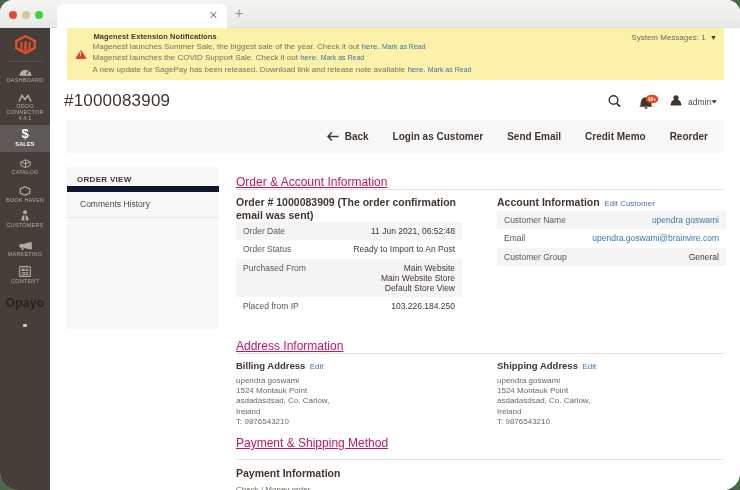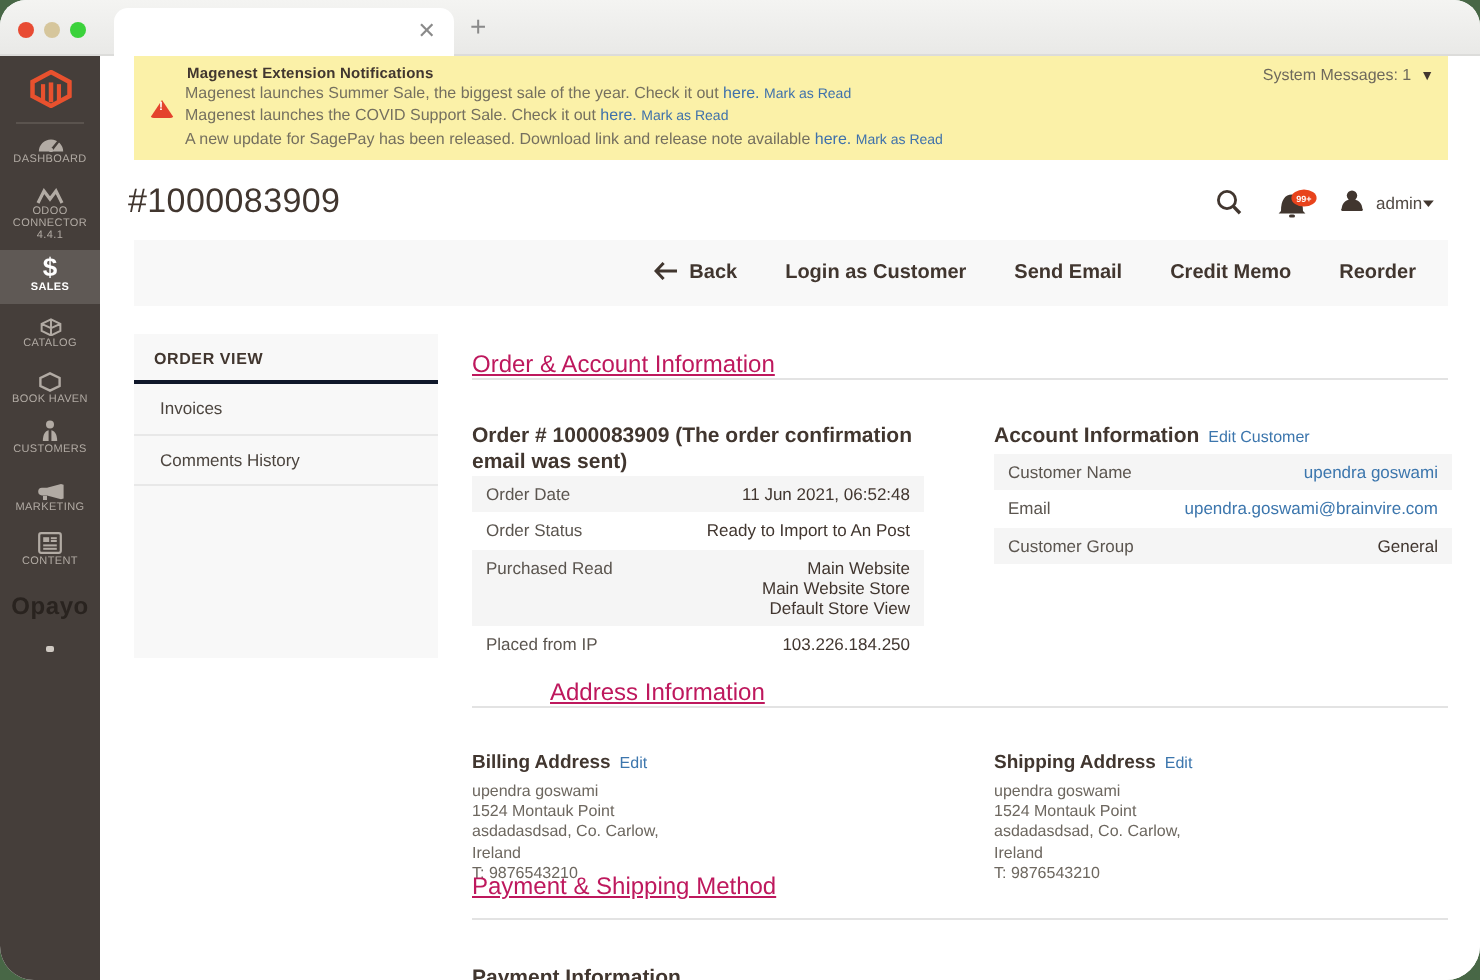--- a/index.html
+++ b/index.html
@@ -32,27 +32,27 @@
   .sysmsg { position:absolute; right:7px; top:4.5px; font-size:8px; color:#6e695c; }
   .tri { position:absolute; left:8px; top:22px; width:0; height:0; border-left:6.5px solid transparent; border-right:6.5px solid transparent; border-bottom:9px solid #e4432c; border-radius:2px; }
   .tri:after { content:"!"; position:absolute; left:-1.5px; top:1px; color:#fff; font-size:6px; font-weight:bold; }
   .h1 { position:absolute; left:14px; top:63px; font-size:17px; color:#41362f; letter-spacing:.2px; }
   .topicons { position:absolute; right:0; top:64px; height:24px; }
   .actionbar { position:absolute; left:17px; top:92px; width:657px; height:33px; background:#f8f8f8; }
   .abtns { position:absolute; right:16px; top:11px; font-size:10px; font-weight:bold; color:#41362f;text-align:right; }
   .abtns span { margin-left:24px; }
   
   .panel { position:absolute; left:17px; top:139px; width:152px; height:162px; background:#f8f8f8; }
-  .ptitle { height:25px; line-height:25px; padding-left:10px; font-size:8px; font-weight:bold; color:#41362f; border-bottom:2px solid #0f172a; letter-spacing:.3px; }
+  .ptitle { height:25px; line-height:25px; padding-left:10px; font-size:8px; font-weight:bold; color:#41362f; border-bottom:6px solid #0f172a; letter-spacing:.3px; }
   .pitem { height:25.5px; line-height:25.5px; padding-left:13px; font-size:8.5px; color:#4c453f; border-bottom:1px solid #e8e8e8; }
   .pitem.on { height:30px; line-height:30px; background:#fff; border-left:3px solid #e85b27; padding-left:10px; font-weight:bold; color:#41362f; border-bottom:1px solid #e8e8e8; }
   
   .sechead { position:absolute; left:186px; font-size:12px; color:#be185d;text-decoration:underline; }
   .secrule { position:absolute; left:186px; width:488px; border-top:1px solid #e3e3e3; }
-  .col { position:absolute; width:226px; line-height:13.4px;margin-top:16px; }
+  .col { position:absolute; width:226px; line-height:13.4px; }
   .btitle { font-size:10.5px; font-weight:bold; color:#41362f; line-height:13.4px; }
   table.kv { border-collapse:collapse; width:226px; font-size:8.5px; line-height:10.3px; }
   table.kv td { padding:4px 7px; vertical-align:top; white-space:nowrap; }
   table.kv td.k { color:#5b554f; text-align:left; }
   table.kv td.v { color:#41362f; text-align:right; }
   table.kv tr.g { background:#f5f5f5; }
   a.lnk { color:#3c76ad; text-decoration:none; }
   .addr { font-size:8px; color:#6d675f; line-height:10.2px; }
 </style>
 </head>
@@ -160,21 +160,20 @@
       <text x="90" y="12.5" font-size="8.5" fill="#514a44">admin</text>
       <path fill="#41362f" d="M113.5 8.3 h5.4 l-2.7 3.2 Z"></path>
     </svg>
     <div class="actionbar">
       <div class="abtns"><span style="margin-left:0;"><svg width="12" height="9" viewBox="0 0 12 9" style="vertical-align:-1px;">
               <path d="M4.8 0.5 L1 4.5 L4.8 8.5 M1.2 4.5 H11.5" stroke="#41362f" stroke-width="1.5" fill="none"></path>
             </svg>&nbsp;&nbsp;Back</span><span>Login as Customer</span><span>Send Email</span><span>Credit Memo</span><span>Reorder</span></div>
     </div>
     <div class="panel">
       <div class="ptitle">ORDER VIEW</div>
-      <div class="pitem">Invoices</div>
       <div class="pitem">Comments History</div>
     </div>
 
     <div class="sechead" style="top:147px;">Order &amp; Account Information</div>
     <div class="secrule" style="top:161px;"></div>
 
     <div class="col" style="left:186px; top:168px;">
       <div class="btitle">Order # 1000083909 (The order confirmation email was sent)</div>
     </div>
     <div class="col" style="left:186px; top:194px;">
@@ -182,21 +181,21 @@
         <tbody>
             <tr class="g">
               <td class="k">Order Date</td>
               <td class="v">11 Jun 2021, 06:52:48</td>
             </tr>
         <tr>
               <td class="k">Order Status</td>
               <td class="v">Ready to Import to An Post</td>
             </tr>
         <tr class="g">
-              <td class="k">Purchased Read</td>
+              <td class="k">Purchased From</td>
               <td class="v">Main Website<br>Main Website Store<br>Default Store View</td>
             </tr>
         <tr>
               <td class="k">Placed from IP</td>
               <td class="v">103.226.184.250</td>
             </tr>
       </tbody>
         </table>
     </div>
     <div class="col" style="left:447px; top:183px; width:229px;">
@@ -214,21 +213,21 @@
               <td class="k">Customer Group</td>
               <td class="v">General</td>
             </tr>
       </tbody>
         </table>
     </div>
     <div class="col" style="left:447px; top:166px;">
       <span class="btitle">Account Information</span> <a class="lnk" style="font-size:8px;">Edit Customer</a>
     </div>
 
-    <div class="sechead" style="top:311px;margin-left:39px;">Address Information</div>
+    <div class="sechead" style="top:311px;">Address Information</div>
     <div class="secrule" style="top:325px;"></div>
     <div class="col" style="left:186px; top:328.5px;">
       <span class="btitle" style="font-size:9.5px;">Billing Address</span> <a class="lnk" style="font-size:8px;">Edit</a>
       <div class="addr" style="margin-top:3px;">upendra goswami<br>1524 Montauk Point<br>asdadasdsad, Co. Carlow,<br>Ireland<br>T: 9876543210</div>
     </div>
     <div class="col" style="left:447px; top:328.5px;">
       <span class="btitle" style="font-size:9.5px;">Shipping Address</span> <a class="lnk" style="font-size:8px;">Edit</a>
       <div class="addr" style="margin-top:3px;">upendra goswami<br>1524 Montauk Point<br>asdadasdsad, Co. Carlow,<br>Ireland<br>T: 9876543210</div>
     </div>
 

